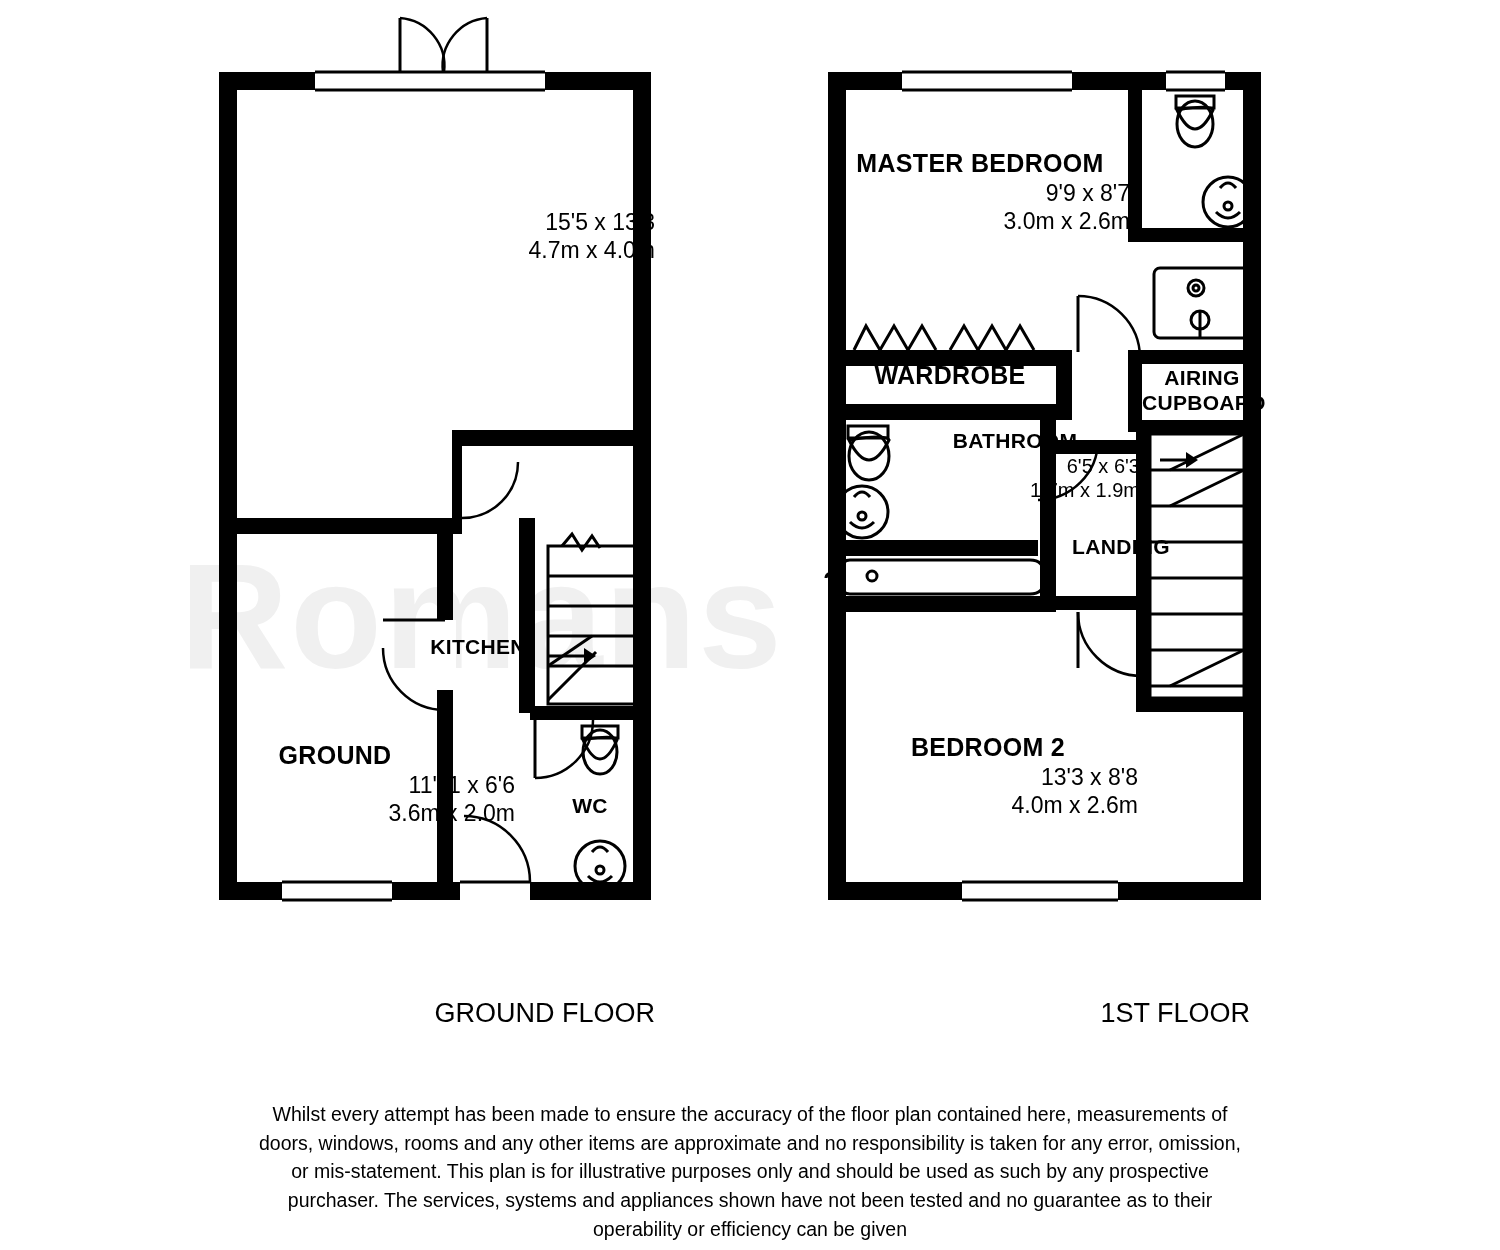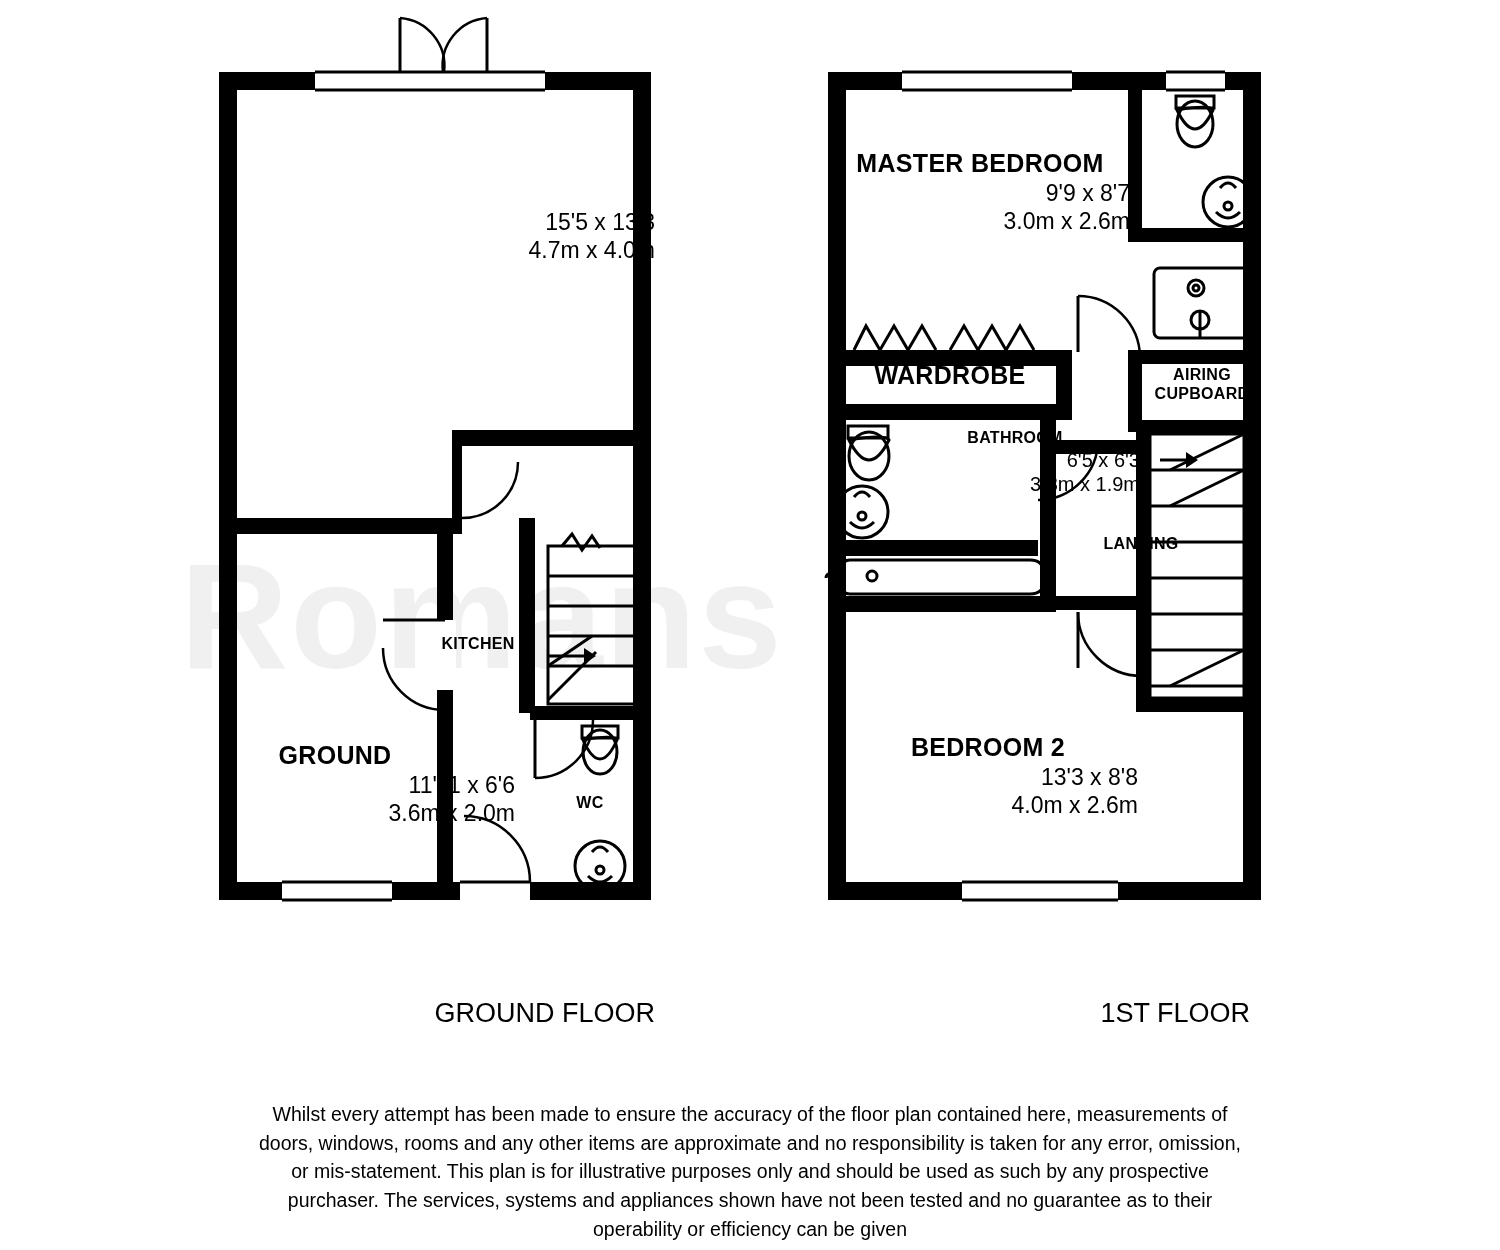--- a/index.html
+++ b/index.html
@@ -43,21 +43,21 @@
     font-weight: bold;
     font-size: 25px;
     letter-spacing: 0.3px;
   }
   .label .dim {
     font-weight: normal;
     font-size: 23px;
     text-align: right;
   }
   .label.small .rn {
-    font-size: 16px;
+    font-size: 21px;
   }
   .label.small .dim {
     font-size: 20px;
   }
   .floor-title {
     position: absolute;
     font-size: 27px;
     text-align: right;
     white-space: nowrap;
   }
@@ -344,24 +344,24 @@
 </div>
 
 <div class="label small" style="left:1142px; top:366px; width:120px; line-height:1.18;">
   <div class="rn">AIRING</div>
   <div class="rn">CUPBOARD</div>
 </div>
 
 <div class="label small" style="left:890px; top:428px; width:250px;">
   <div class="rn">BATHROOM</div>
   <div class="dim">6'5 x 6'3</div>
-  <div class="dim">3.3m x 1.9m</div>
-</div>
-
-<div class="label small" style="left:1080px; top:534px; width:122px;">
+  <div class="dim">1.7m x 1.9m</div>
+</div>
+
+<div class="label small" style="left:1040px; top:534px; width:122px;padding-left:20px;">
   <div class="rn">LANDING</div>
 </div>
 
 <div class="label" style="left:838px; top:732px; width:300px;">
   <div class="rn">BEDROOM 2</div>
   <div class="dim">13'3 x 8'8</div>
   <div class="dim">4.0m x 2.6m</div>
 </div>
 
 <div class="floor-title" style="left:235px; top:998px; width:420px;">GROUND FLOOR</div>

